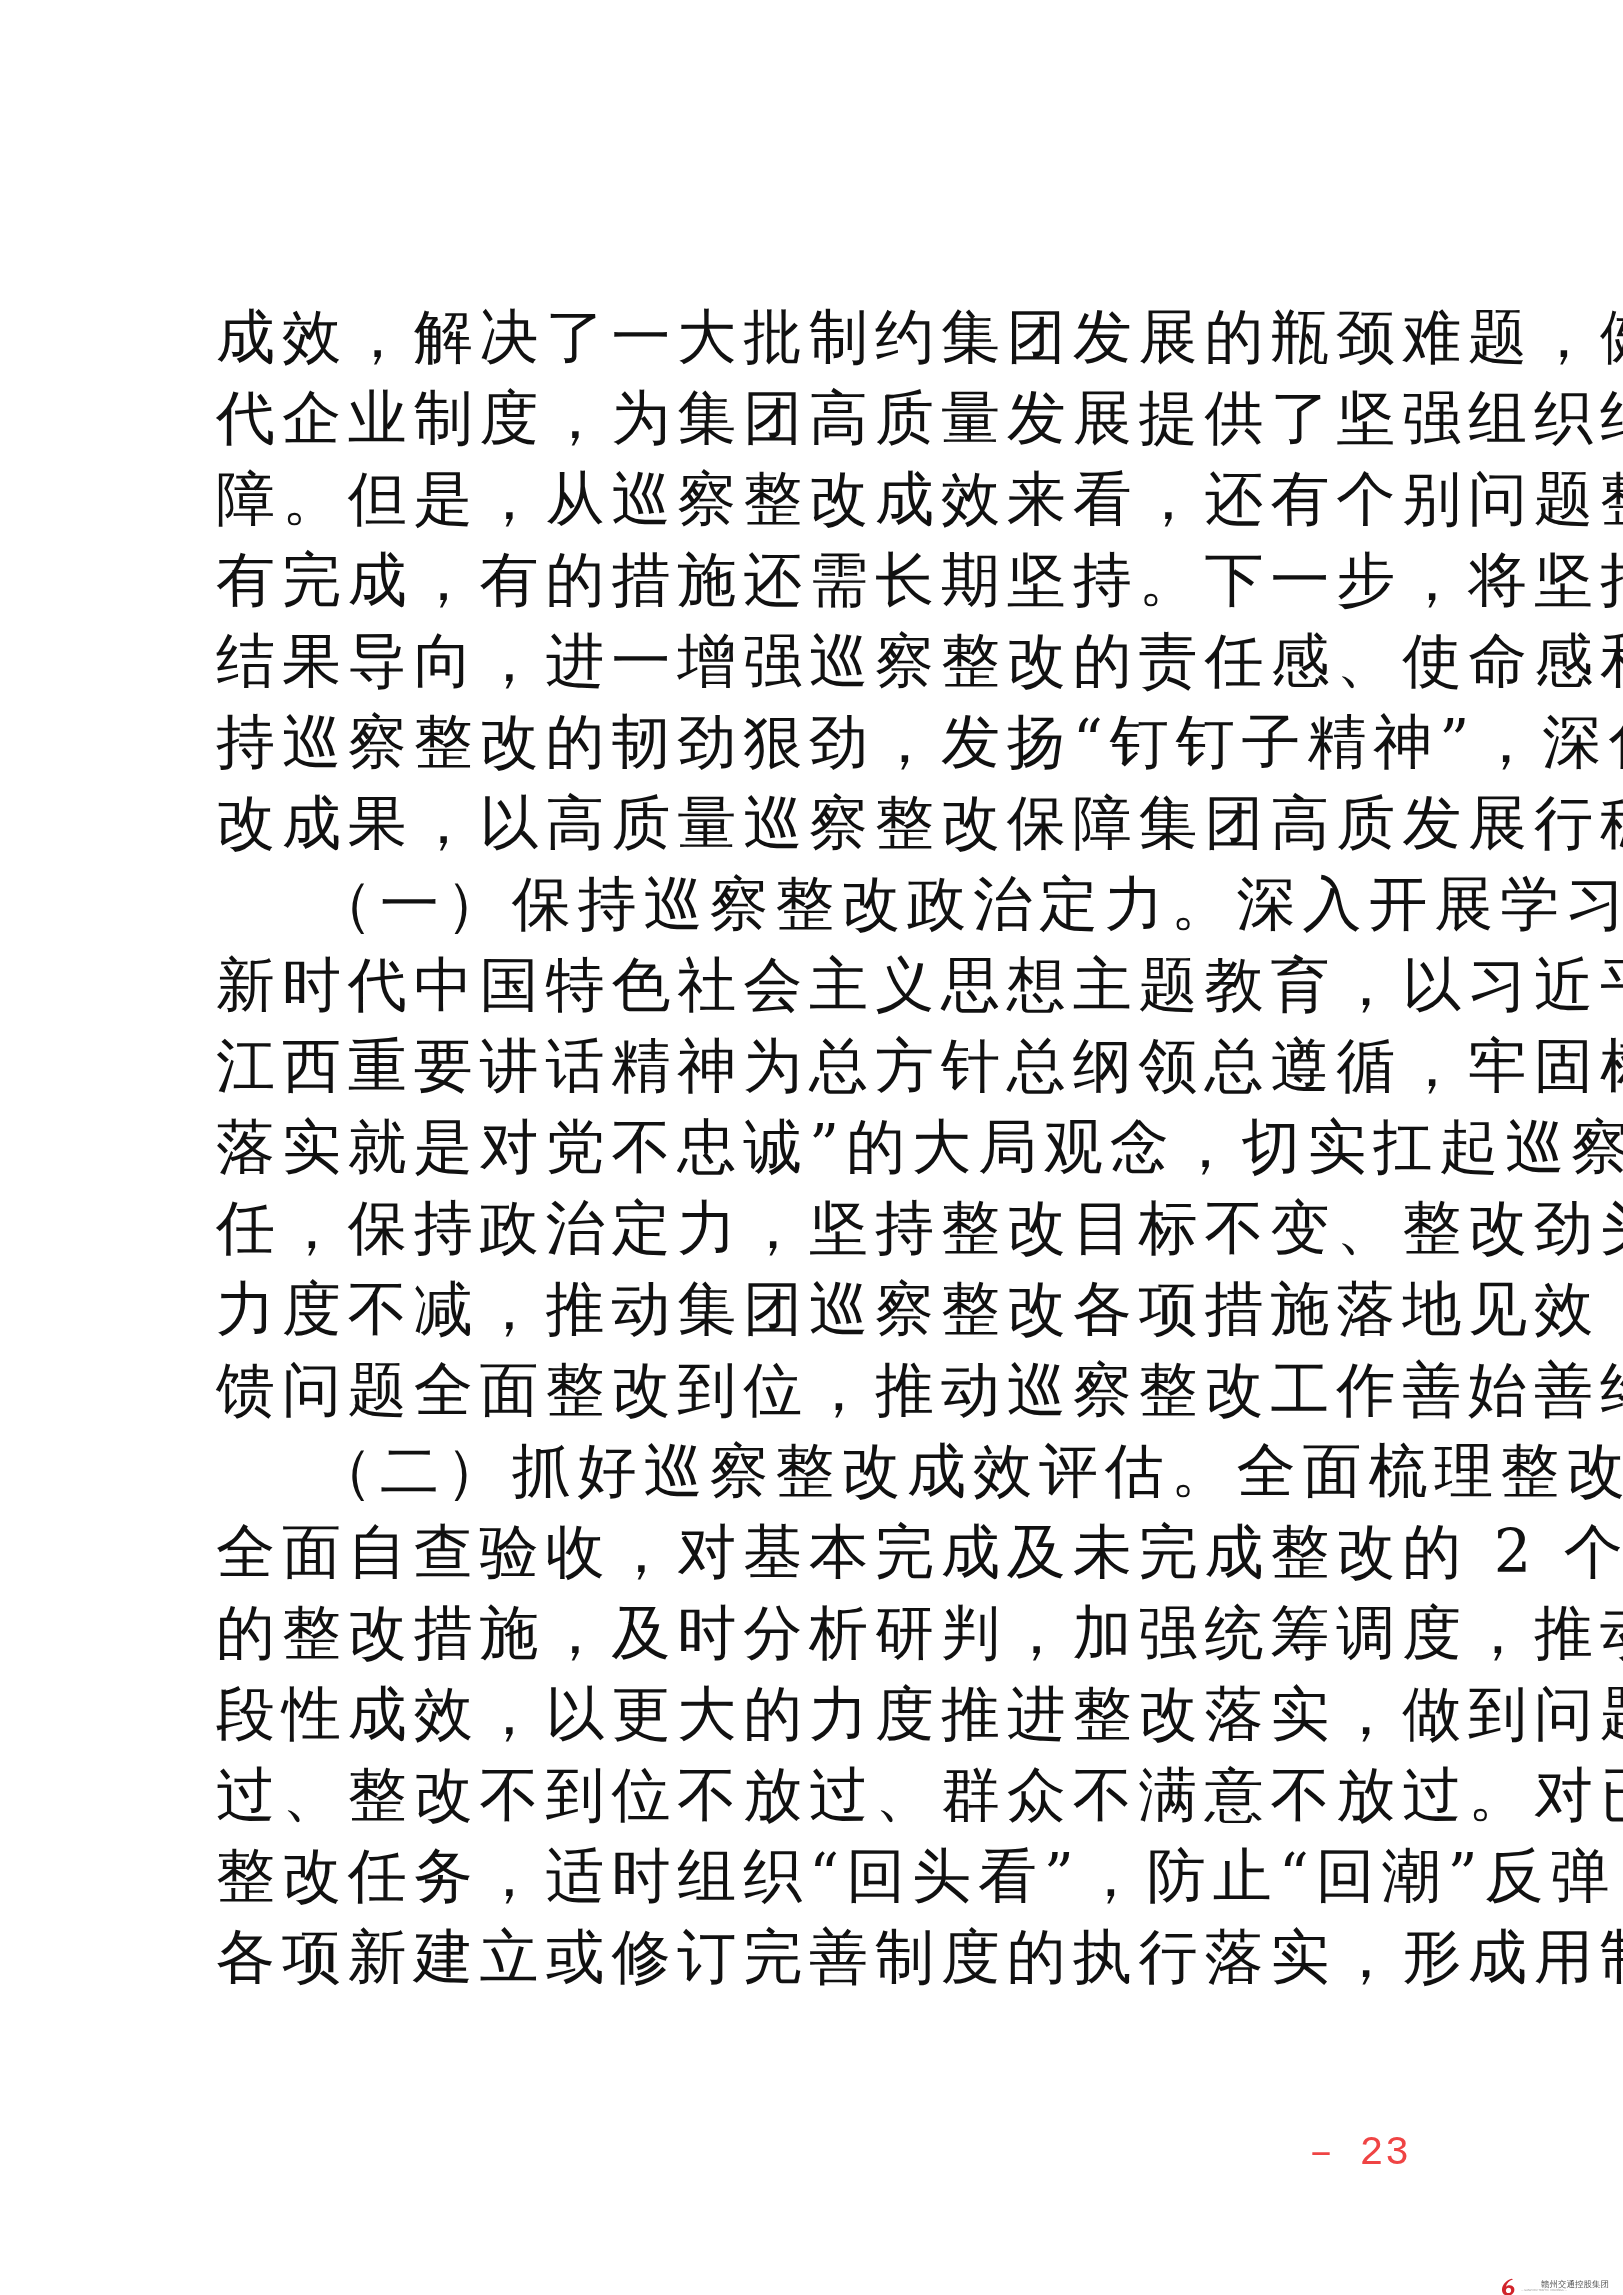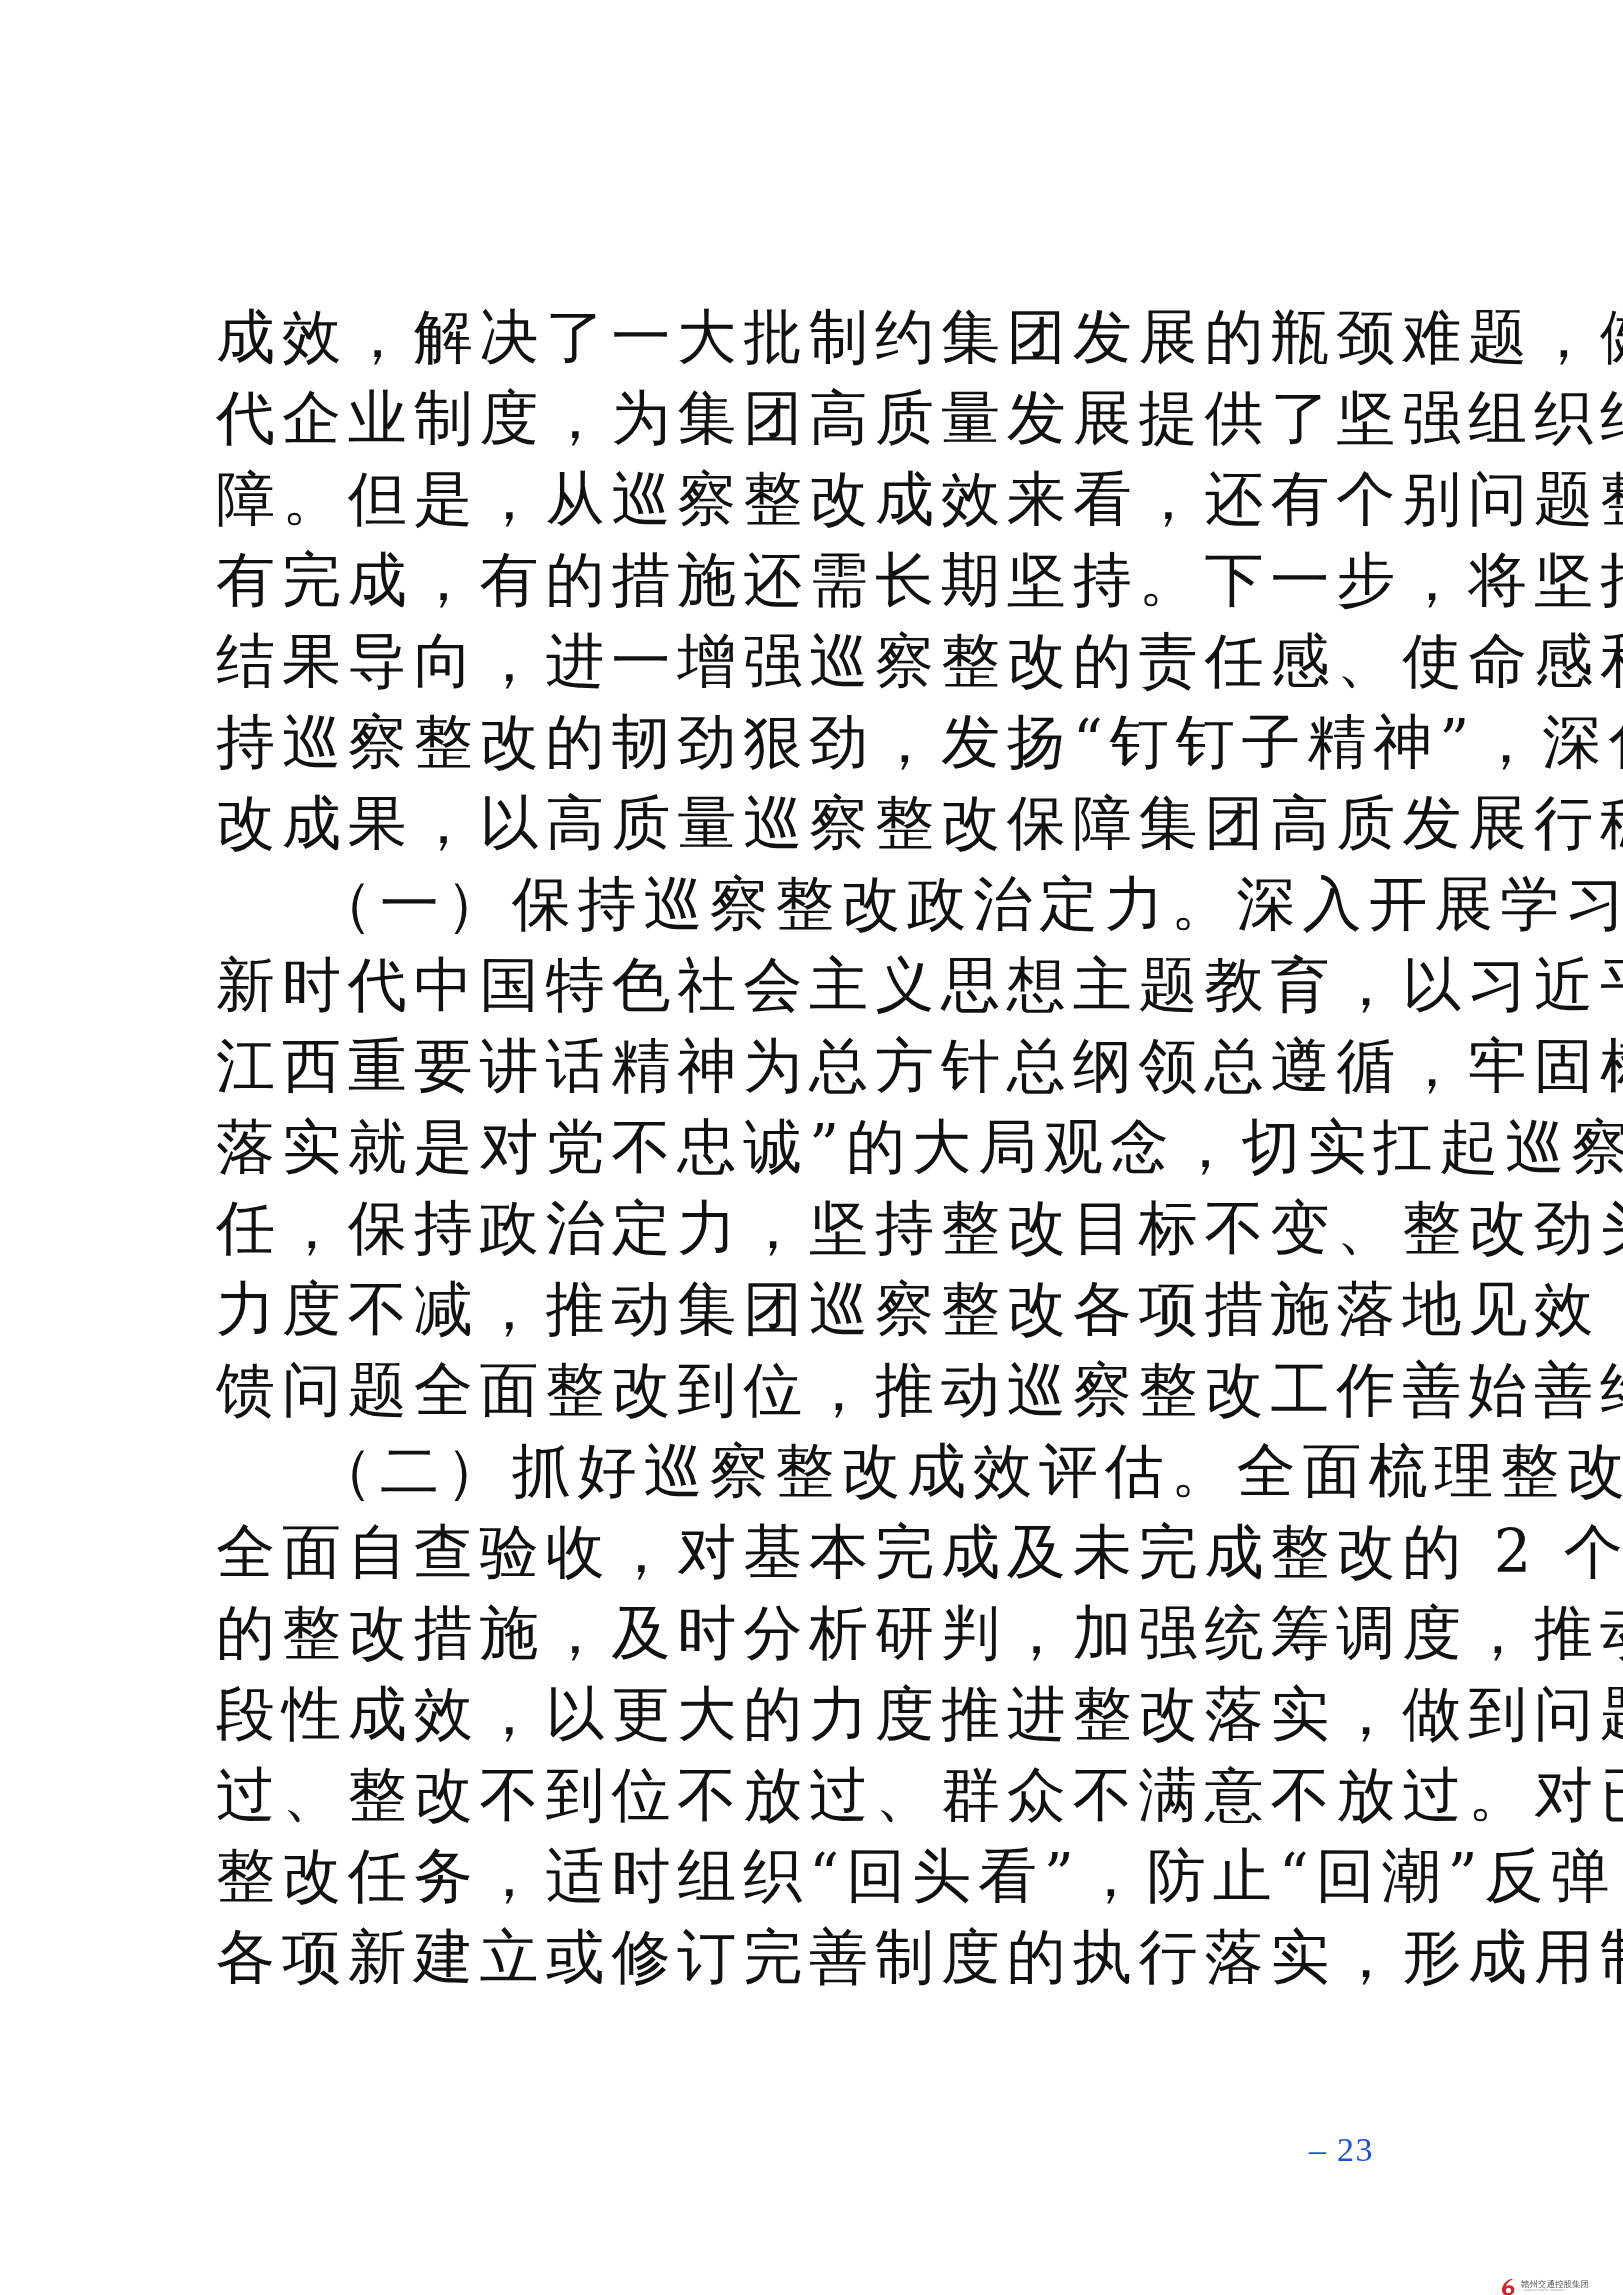--- a/index.html
+++ b/index.html
@@ -28,23 +28,23 @@
       white-space: nowrap;
       letter-spacing: 6.9px;
     }
     .line.indent {
       padding-left: 98px;
     }
     .page-number {
       position: absolute;
       left: 1309px;
       top: 2131px;
-      font-family: Liberation Serif, serif;
-      font-size: 34px;
-      color: #1d4ed8;
+      font-family: Liberation Mono, monospace;
+      font-size: 40px;
+      color: #ef4444;
       letter-spacing: 1.3px;
     }
     .logo {
       position: absolute;
       left: 1500px;
       top: 2277px;
       height: 19.6px;
       display: flex;
       align-items: center;
     }
@@ -56,20 +56,21 @@
       margin-left: 3.9px;
       display: flex;
       flex-direction: column;
     }
     .logo-cn {
       font-family: "DejaVu Sans", sans-serif;
       font-size: 8.5px;
       color: #555555;
       line-height: 9.2px;
       white-space: nowrap;
+      margin-left: 20px;
     }
     .logo-en {
       font-family: "DejaVu Sans", sans-serif;
       font-size: 2.6px;
       color: #999999;
       line-height: 3.9px;
       white-space: nowrap;
     }
   </style>
 </head>

